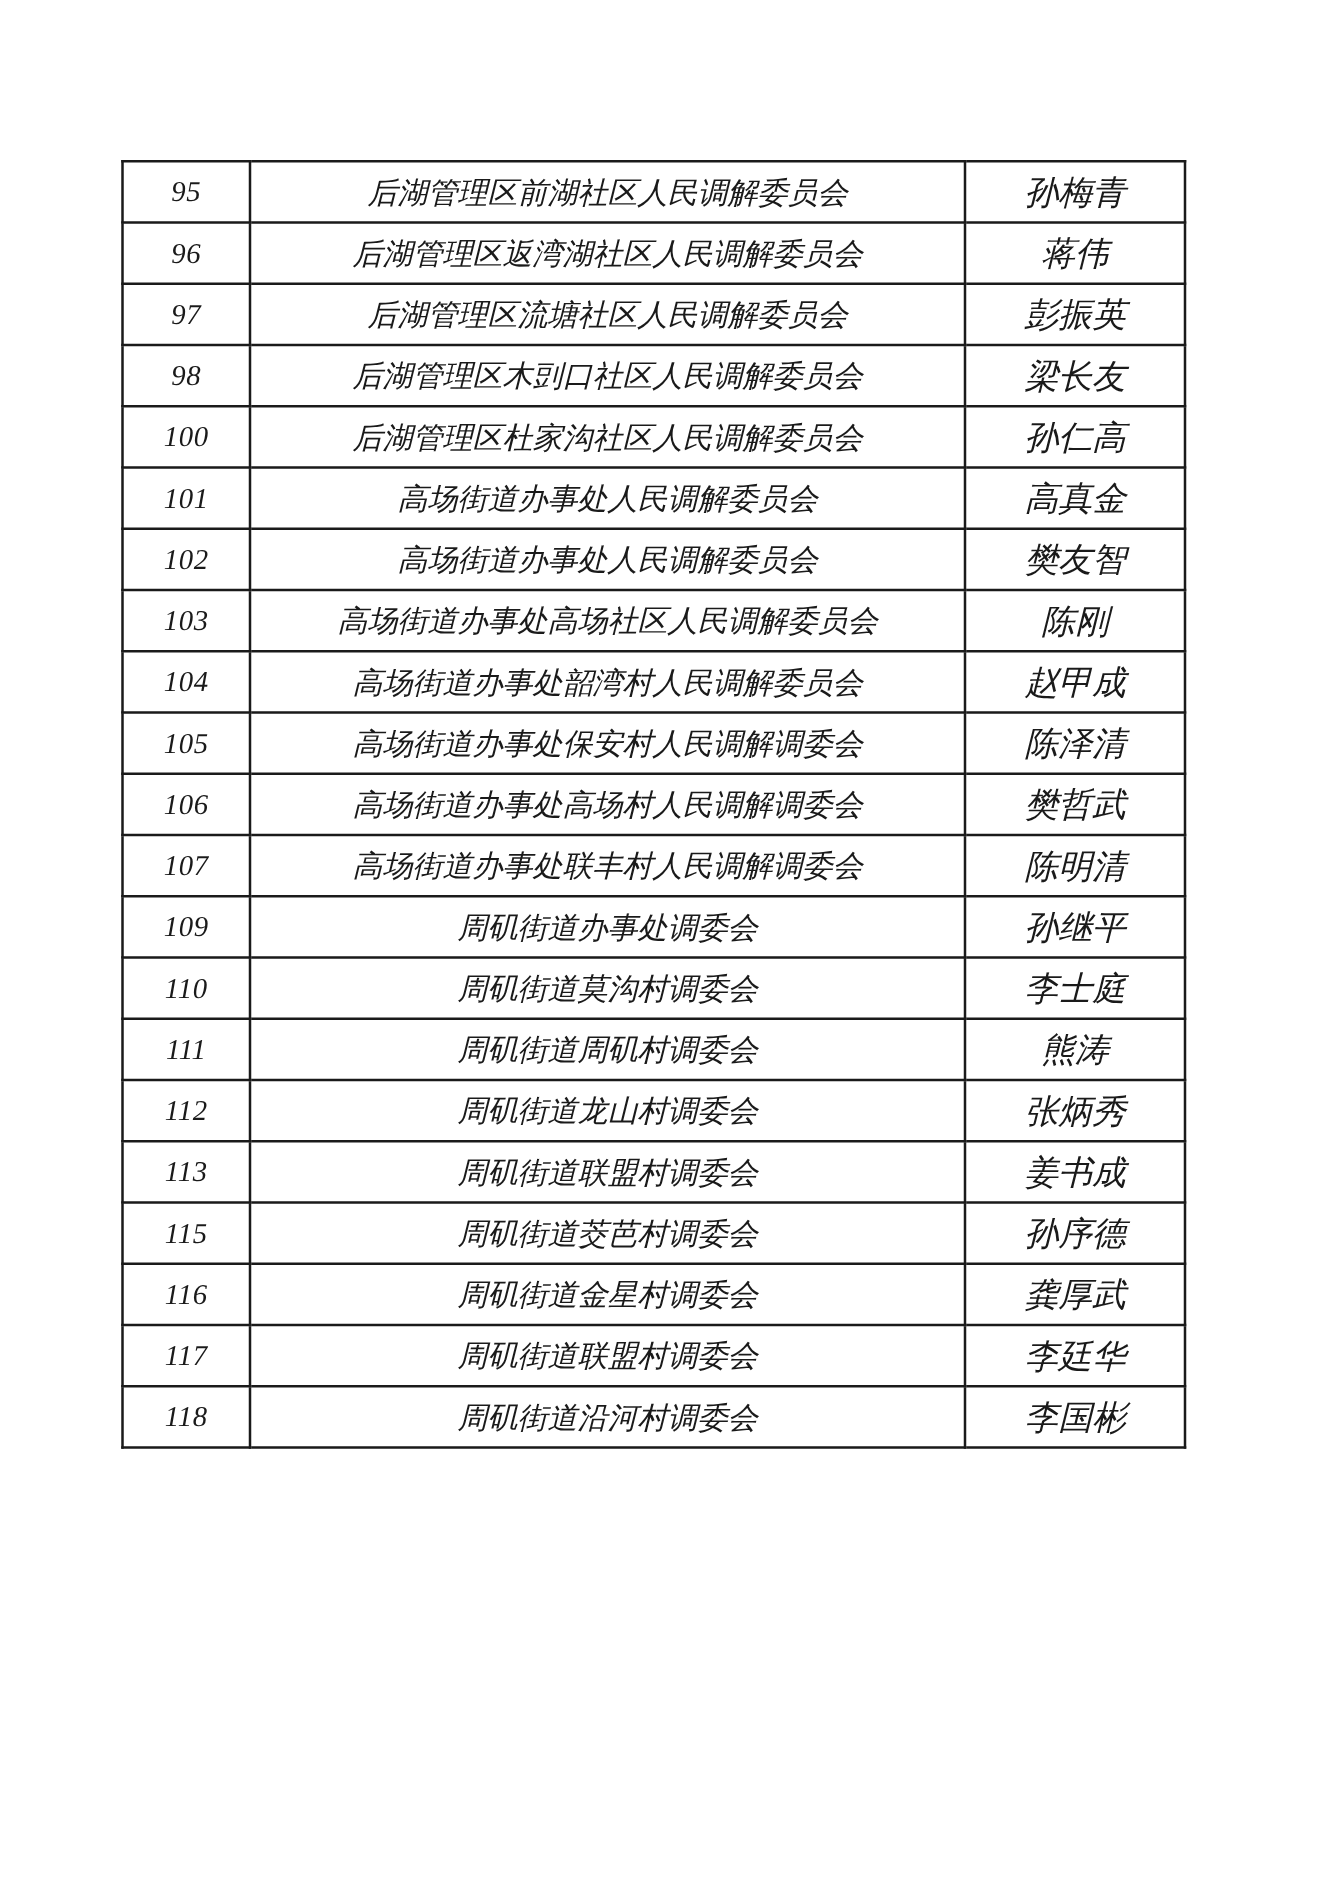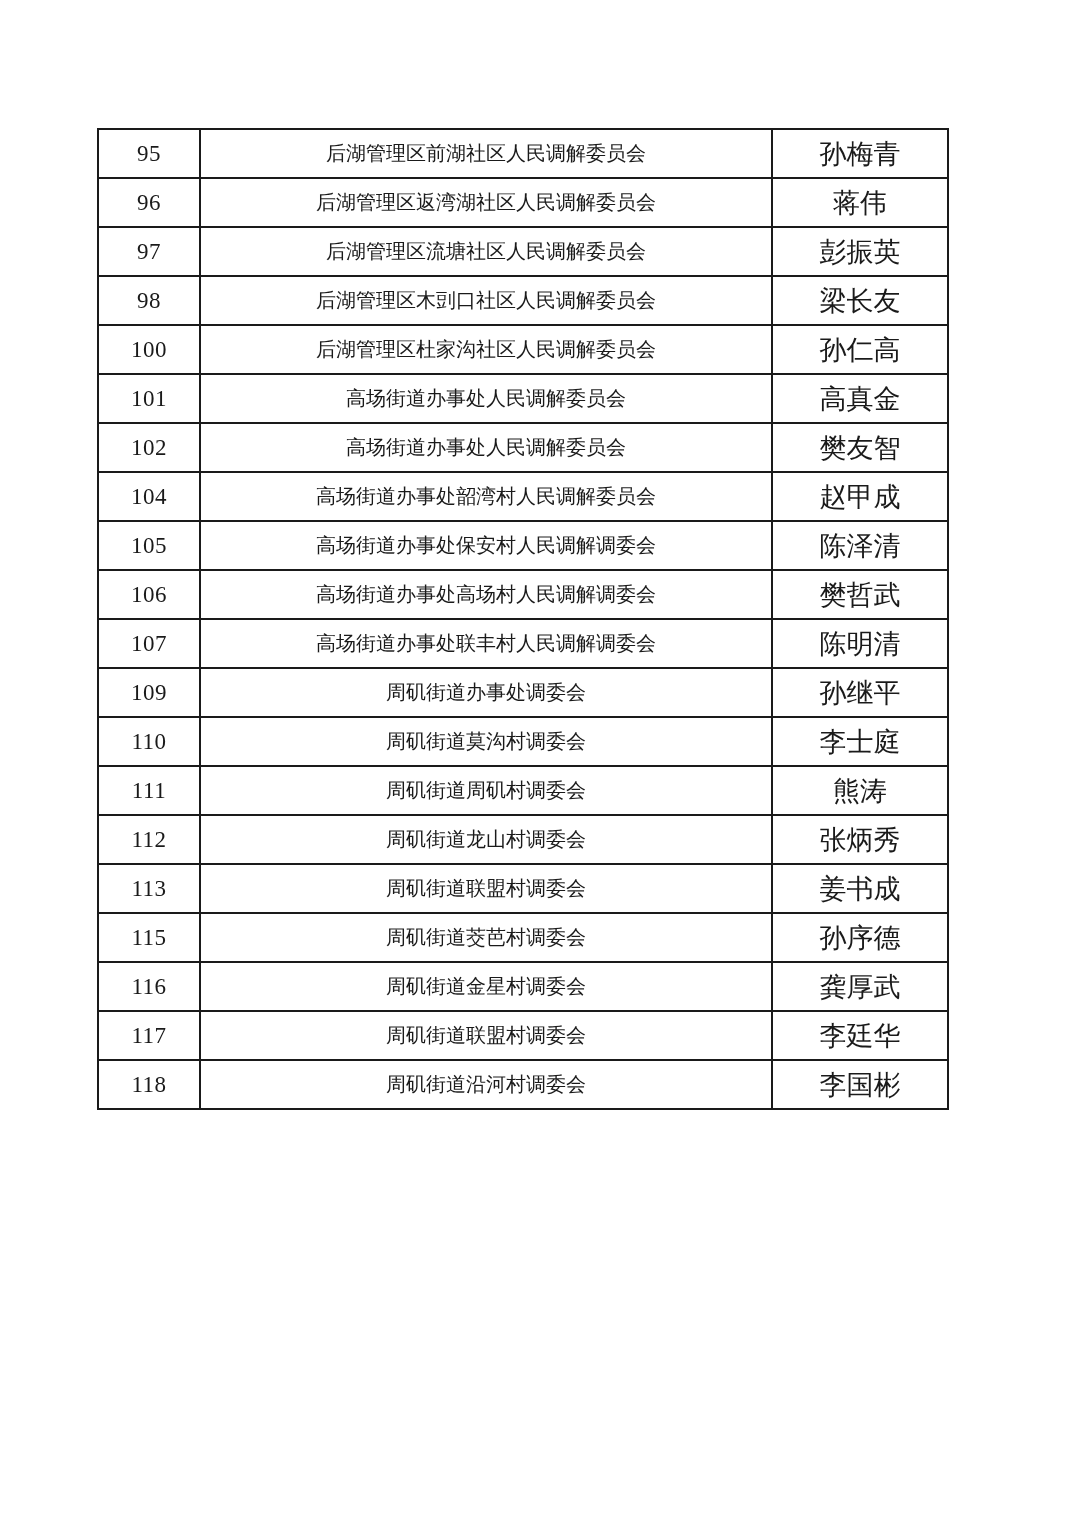--- a/index.html
+++ b/index.html
@@ -22,36 +22,37 @@
     height: 1520px;
     background: #ffffff;
   }
   table.committee-table {
     position: absolute;
     left: 97px;
     top: 128px;
     width: 850px;
     border-collapse: collapse;
     table-layout: fixed;
+    font-style: italic;
   }
   table.committee-table td {
     border: 2px solid #1a1a1a;
     height: 47px;             
     text-align: center;
     vertical-align: middle;
     padding: 0;
     overflow: hidden;
     white-space: nowrap;
   }
   td.col-no {
     font-size: 23px;
     letter-spacing: 0.5px;
   }
   td.col-org {
-    font-size: 20px;
+    font-size: 24px;
   }
   td.col-name {
     font-size: 27px;
   }
 </style>
 </head>
 <body>
 
 <div class="page">
   <table class="committee-table">
@@ -97,20 +98,25 @@
     <td class="col-org">高场街道办事处人民调解委员会</td>
     <td class="col-name">高真金</td>
   </tr>
 
   <tr>
     <td class="col-no">102</td>
     <td class="col-org">高场街道办事处人民调解委员会</td>
     <td class="col-name">樊友智</td>
   </tr>
 
+  <tr>
+    <td class="col-no">103</td>
+    <td class="col-org">高场街道办事处高场社区人民调解委员会</td>
+    <td class="col-name">陈刚</td>
+  </tr>
 
   <tr>
     <td class="col-no">104</td>
     <td class="col-org">高场街道办事处韶湾村人民调解委员会</td>
     <td class="col-name">赵甲成</td>
   </tr>
 
   <tr>
     <td class="col-no">105</td>
     <td class="col-org">高场街道办事处保安村人民调解调委会</td>

